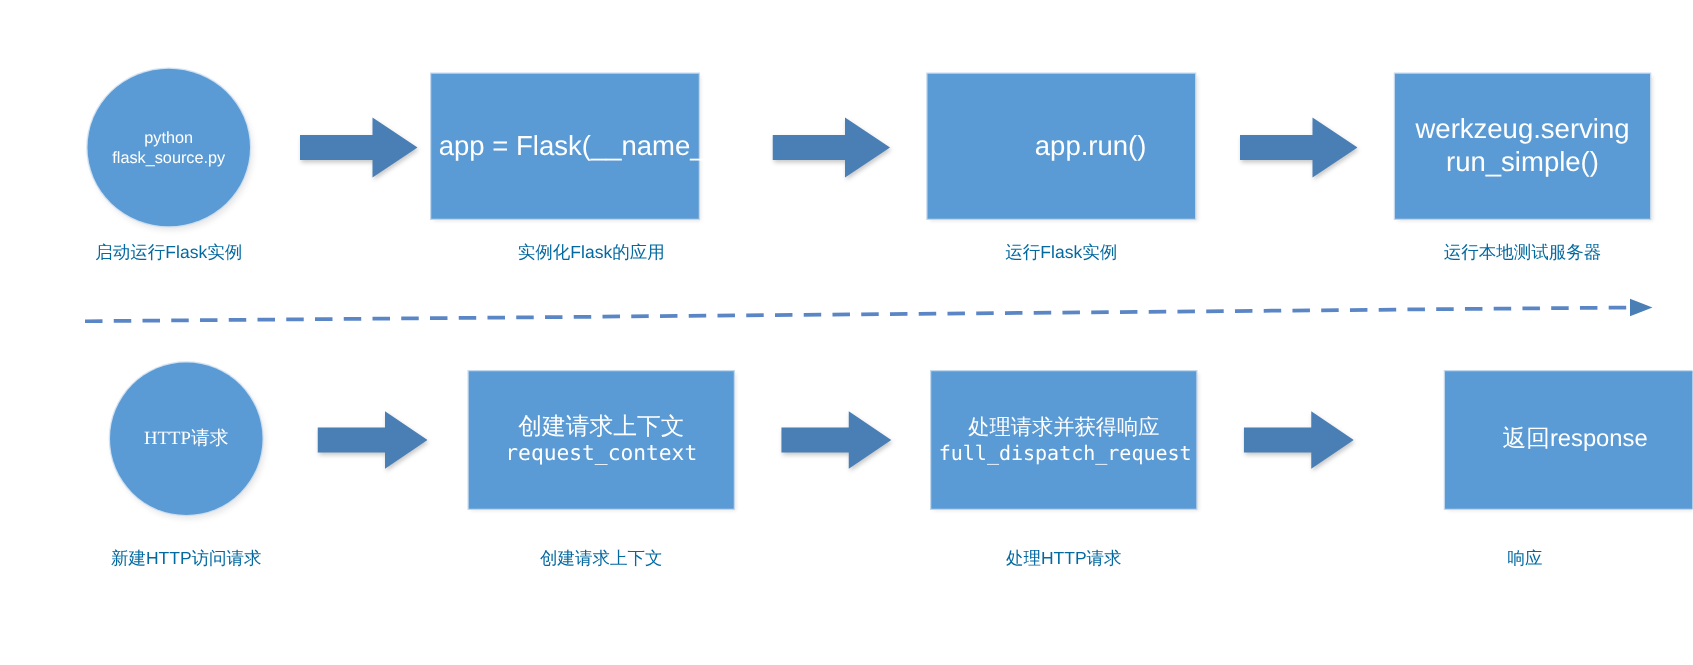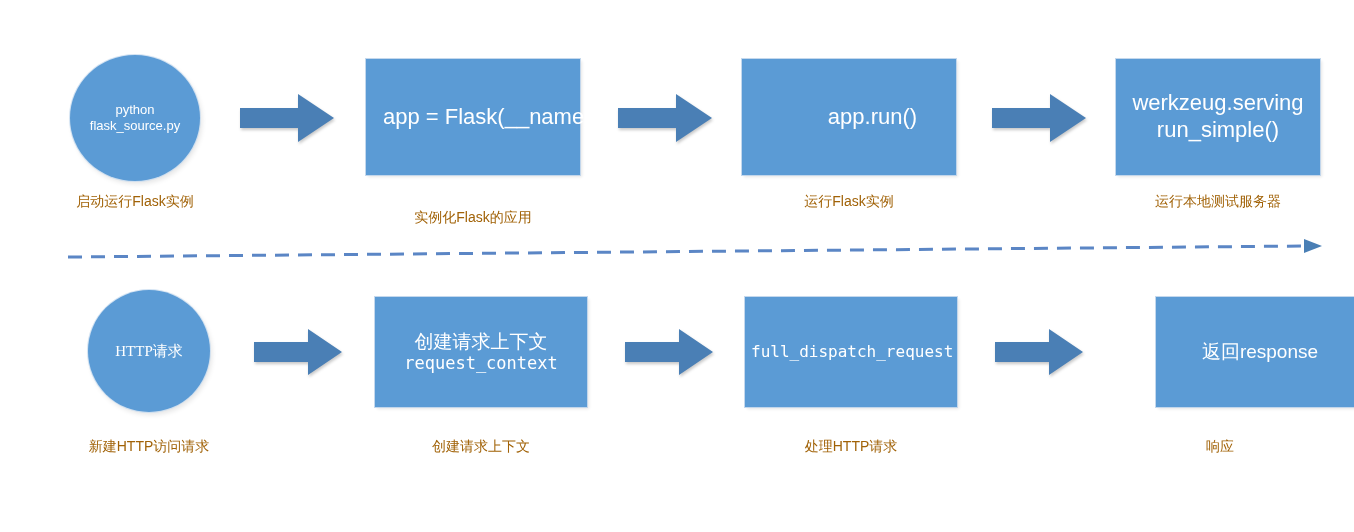--- a/index.html
+++ b/index.html
@@ -48,21 +48,21 @@
   
   .t-circle-sm { font-size: 13px; }
   .t-circle-md { font-size: 15px; font-family: Liberation Serif, serif; }
   .t-box-lg    { font-size: 22px; }
   .t-box-md    { font-size: 19px; }
   .mono        { font-family: "DejaVu Sans Mono", "Liberation Mono", monospace; }
 
   
   .caption {
     position: absolute;
-    color: #a16207;
+    color: #0369a1;
     font-size: 14px;
     text-align: center;
     white-space: nowrap;
   }
 
   
   .block-arrow {
     position: absolute;
     filter: drop-shadow(1.5px 2px 1.5px rgba(0,0,0,0.22));
   }
@@ -84,26 +84,26 @@
     </span>
   </div>
   <div class="caption" style="left:70px; top:193px; width:130px;">启动运行Flask实例</div>
 
   <div class="block-arrow" style="left:240px; top:90px; width:94px; height:56px;">
     <svg width="94" height="56" viewBox="0 0 94 56">
       <polygon points="0,18 58,18 58,4 94,28 58,52 58,38 0,38" fill="#4a7fb5"></polygon>
     </svg>
   </div>
 
-  <div class="node t-box-lg" style="left:366px; top:59px; width:214px; height:116px;padding-left:11px;">
+  <div class="node t-box-lg" style="left:345px; top:59px; width:214px; height:116px;">
     <span class="lines">
       <span class="l1">app = Flask(__name__)</span>
     </span>
   </div>
-  <div class="caption" style="left:366px; top:193px; width:214px;margin-top:16px;">实例化Flask的应用</div>
+  <div class="caption" style="left:366px; top:193px; width:214px;">实例化Flask的应用</div>
 
   <div class="block-arrow" style="left:618px; top:90px; width:94px; height:56px;">
     <svg width="94" height="56" viewBox="0 0 94 56">
       <polygon points="0,18 58,18 58,4 94,28 58,52 58,38 0,38" fill="#4a7fb5"></polygon>
     </svg>
   </div>
 
   <div class="node t-box-lg" style="left:742px; top:59px; width:214px; height:116px;padding-left:47px;">
     <span class="lines">
       <span class="l1">app.run()</span>
@@ -154,20 +154,21 @@
   <div class="caption" style="left:375px; top:438px; width:212px;">创建请求上下文</div>
 
   <div class="block-arrow" style="left:625px; top:325px; width:88px; height:54px;">
     <svg width="88" height="54" viewBox="0 0 88 54">
       <polygon points="0,17 54,17 54,4 88,27 54,50 54,37 0,37" fill="#4a7fb5"></polygon>
     </svg>
   </div>
 
   <div class="node t-box-md" style="left:745px; top:297px; width:212px; height:110px;">
     <span class="lines">
+      <span class="l1" style="font-size:17px;">处理请求并获得响应</span>
       <span class="l2 mono" style="font-size:16px;">full_dispatch_request</span>
     </span>
   </div>
   <div class="caption" style="left:745px; top:438px; width:212px;">处理HTTP请求</div>
 
   <div class="block-arrow" style="left:995px; top:325px; width:88px; height:54px;">
     <svg width="88" height="54" viewBox="0 0 88 54">
       <polygon points="0,17 54,17 54,4 88,27 54,50 54,37 0,37" fill="#4a7fb5"></polygon>
     </svg>
   </div>

